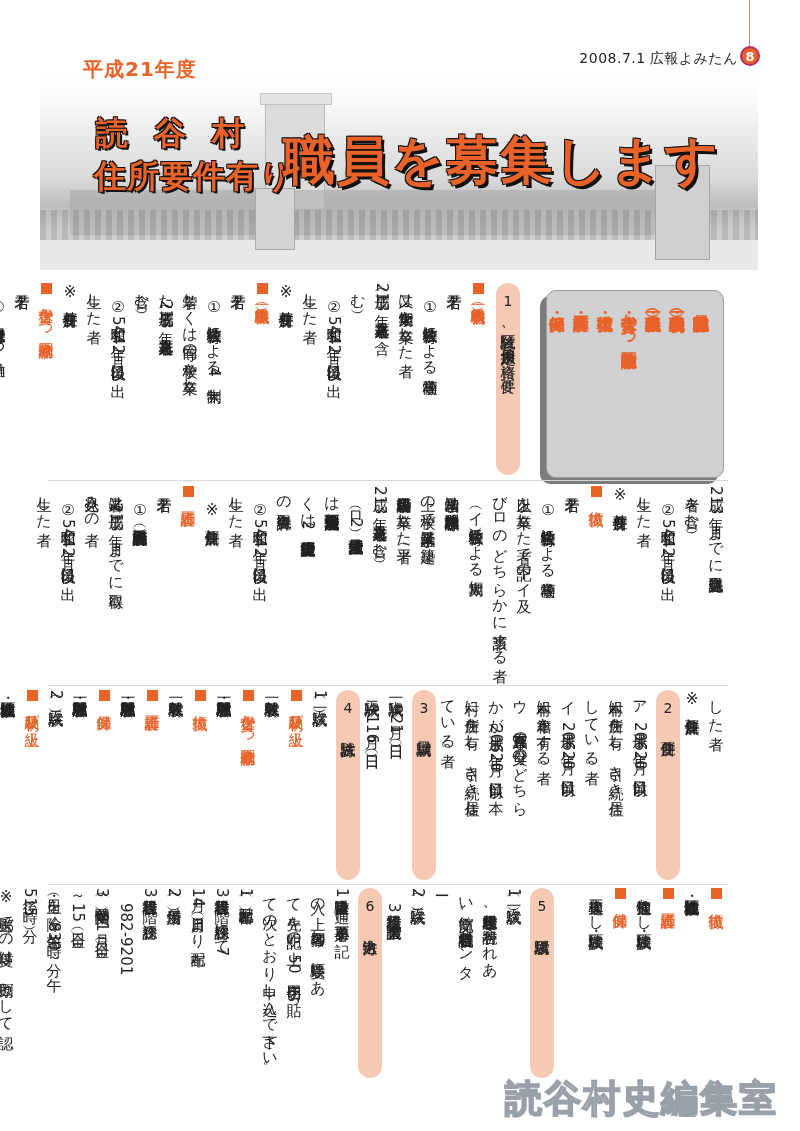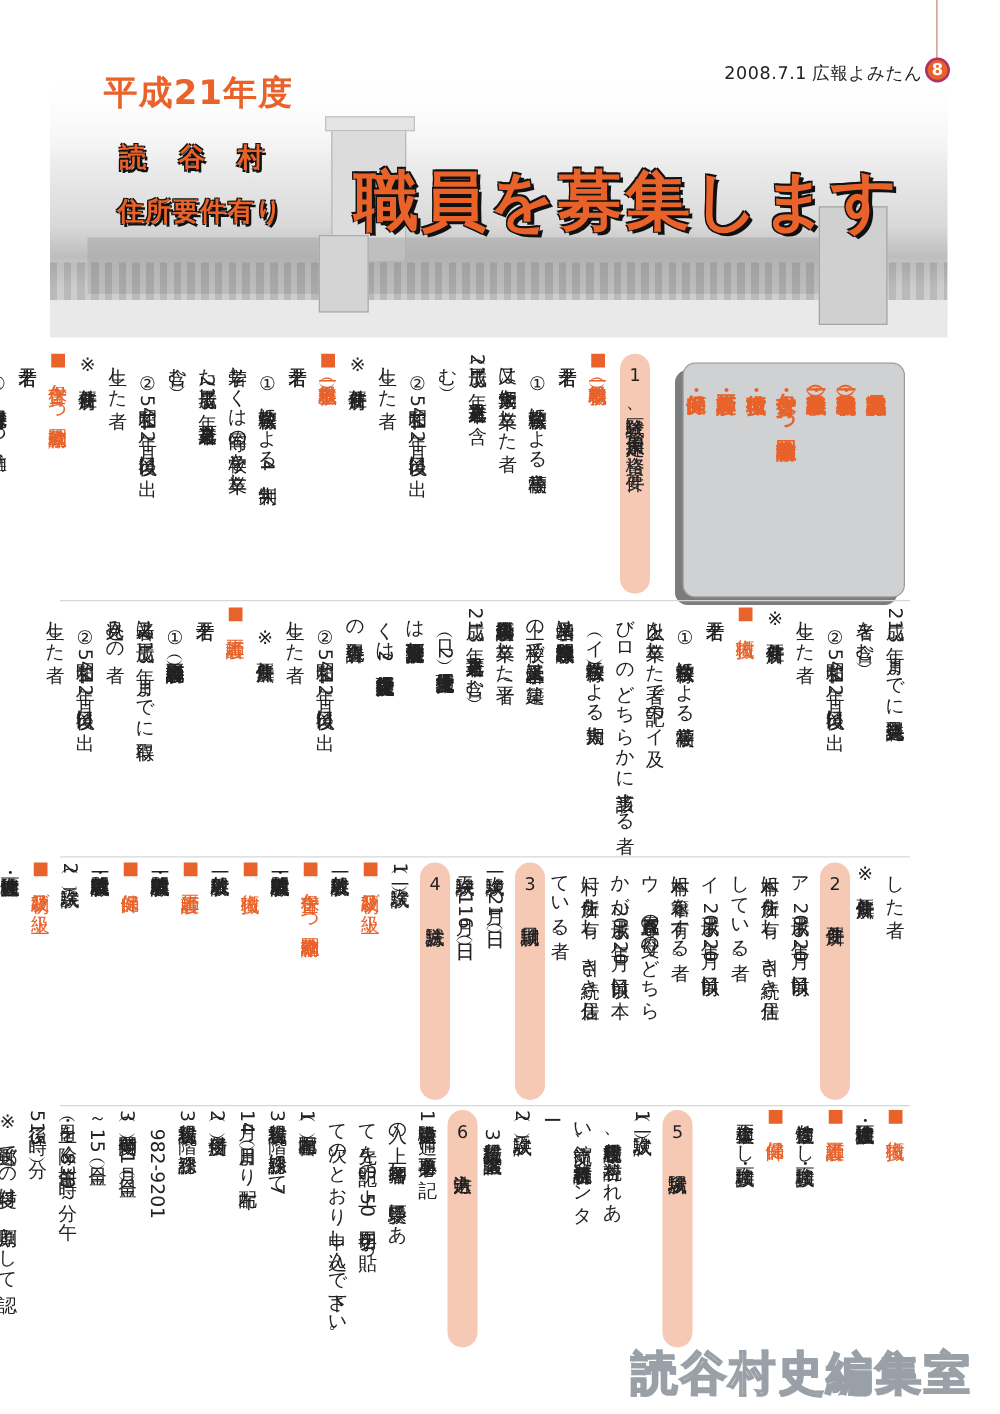--- a/index.html
+++ b/index.html
@@ -18,22 +18,22 @@
       background: linear-gradient(180deg, #fafafa 0%, #f0f0f0 25%, #d9d9d9 55%, #bdbdbd 68%, #e6e6e6 80%, #eeeeee 100%); }
     .hero .sky-fade { position: absolute; left: 0; top: 0; right: 0; height: 60px; background: linear-gradient(180deg, #fff 0%, rgba(255,255,255,0) 100%); }
     .hero .tower { position: absolute; left: 225px; top: 30px; width: 60px; height: 110px; background: #dcdcdc; border: 1px solid #b8b8b8; }
     .hero .tower::before { content: ""; position: absolute; left: -6px; top: -8px; width: 70px; height: 10px; background: #e4e4e4; border: 1px solid #c0c0c0; }
     .hero .building { position: absolute; left: 30px; top: 120px; width: 620px; height: 45px; background: #a8a8a8; opacity: 0.55; }
     .hero .trees { position: absolute; left: 0; top: 140px; width: 100%; height: 30px; background: repeating-linear-gradient(90deg, #8c8c8c 0 6px, #b4b4b4 6px 11px); opacity: 0.5; }
     .hero .road { position: absolute; left: 0; top: 170px; width: 100%; height: 30px; background: #e9e9e9; }
     .hero .pillar-l { position: absolute; left: 215px; top: 118px; width: 40px; height: 62px; background: #d4d4d4; border: 1px solid #aaa; }
     .hero .pillar-r { position: absolute; left: 615px; top: 95px; width: 55px; height: 95px; background: #d0d0d0; border: 1px solid #a5a5a5; }
 
-    .year-title { position: absolute; left: 83px; top: 56px; font-size: 27px; font-weight: bold; color: #e8622a; letter-spacing: 1px; }
-    .title-small { position: absolute; font-size: 21px; font-weight: bold; color: #e8622a;
+    .year-title { position: absolute; left: 83px; top: 56px; font-size: 20px; font-weight: bold; color: #e8622a; letter-spacing: 1px; }
+    .title-small { position: absolute; font-size: 32px; font-weight: bold; color: #e8622a;
       text-shadow: 2px 2px 0 #111, -1px -1px 0 #111, 1px -1px 0 #111, -1px 1px 0 #111; letter-spacing: 1px; }
     .title-line1 { left: 96px; top: 112px; letter-spacing: 26px; }
     .title-line2 { left: 94px; top: 155px; }
     .title-big { position: absolute; left: 283px; top: 126px; font-size: 52px; font-weight: bold; color: #e8622a;
       text-shadow: 3px 3px 0 #111, -1px -1px 0 #111, 1px -1px 0 #111, -1px 1px 0 #111; letter-spacing: 2px; white-space: nowrap; }
 
     
     .row { position: absolute; left: 48px; width: 680px; display: flex; flex-direction: row-reverse; gap: 0; }
     .col { writing-mode: vertical-rl; font-size: 15px; line-height: 24px; color: #222; white-space: pre; }
     .sub { color: #e8622a; }

